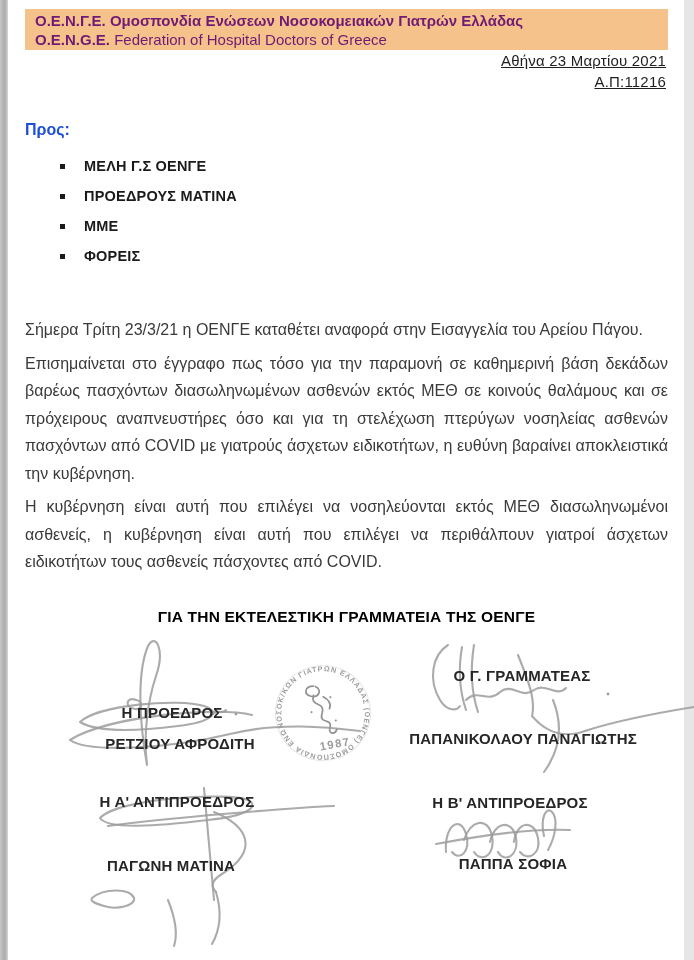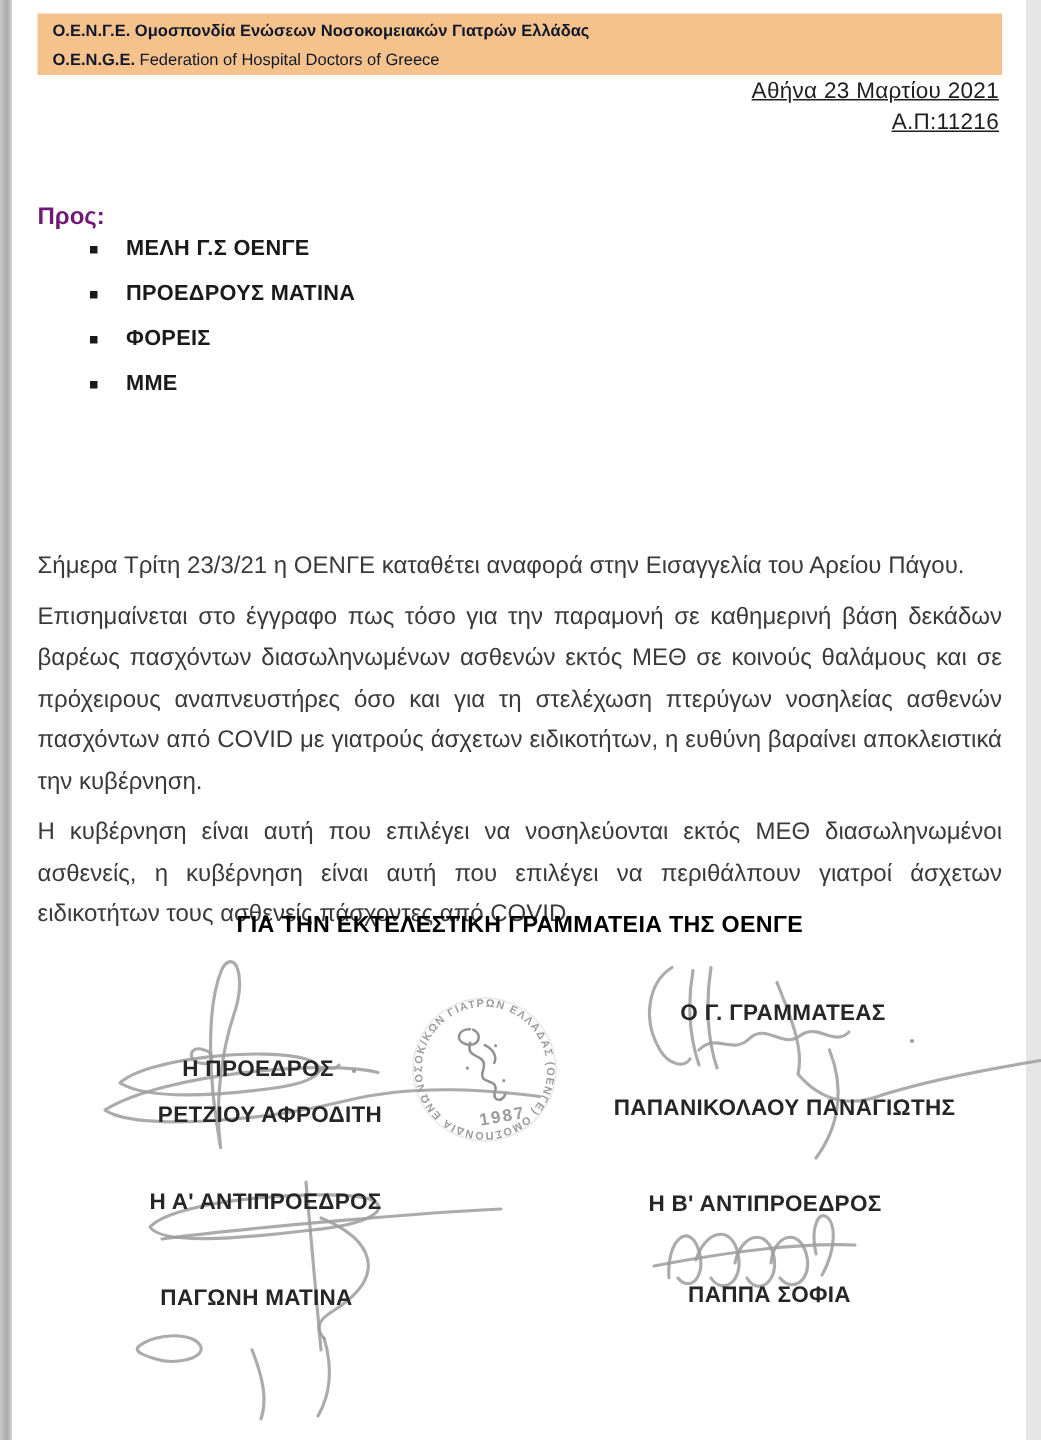--- a/index.html
+++ b/index.html
@@ -13,40 +13,40 @@
     background:linear-gradient(90deg,#c7c7c7,#aaaaaa 60%,#d6d6d6);}
   .edge-right{position:absolute;right:0;top:0;bottom:0;width:10px;
     background:#e6e6e6;border-left:1px solid #bdbdbd;}
   .page{position:absolute;left:8px;right:10px;top:0;bottom:0;background:#fff;}
 
   
   .banner{
     position:absolute;left:17px;top:9px;width:643px;height:41px;
     background:#f5c28c;box-sizing:border-box;padding:3px 10px 0 10px;
   }
-  .banner .line{font-size:11px;line-height:18.5px;color:#0f172a;}
+  .banner .line{font-size:15px;line-height:18.5px;color:#701a75;}
   .banner .abbr{font-weight:bold;}
   .banner .line1 .rest{font-weight:bold;}
   .banner .line2 .rest{font-weight:normal;}
 
   .dateline{
     position:absolute;right:18px;top:52px;text-align:right;
     font-size:15px;font-weight:normal;color:#1f1f1f;
     text-decoration:underline;letter-spacing:.2px;
   }
   .protocol{top:73px;}
 
-  .pros-label{position:absolute;left:17px;top:136px;font-size:16px;font-weight:bold;color:#701a75;}
+  .pros-label{position:absolute;left:17px;top:121px;font-size:16px;font-weight:bold;color:#1d4ed8;}
 
   .recipients{position:absolute;left:52px;top:158px;}
   .recipient{display:flex;align-items:center;margin-bottom:14px;}
   .bullet{width:5px;height:5px;background:#1a1a1a;margin-right:19px;flex:0 0 auto;}
   .recipient .txt{font-size:14.5px;font-weight:bold;color:#1a1a1a;letter-spacing:.2px;}
 
-  .body-text{position:absolute;left:17px;top:316px;width:643px;color:#3a3a3a;margin-top:48px;}
+  .body-text{position:absolute;left:17px;top:316px;width:643px;color:#3a3a3a;}
   .body-text p{margin:0 0 6px 0;font-size:16px;line-height:27.5px;}
   .body-text p.justify{text-align:justify;}
 
   .closing{
     position:absolute;left:17px;top:608px;width:643px;text-align:center;
     font-size:15.5px;font-weight:bold;color:#000000;letter-spacing:.2px;
   }
 
   .sig-label{
     position:absolute;transform:translateX(-50%);
@@ -94,25 +94,25 @@
     <div class="recipient">
       <span class="bullet"></span>
       <span class="txt">ΜΕΛΗ Γ.Σ ΟΕΝΓΕ</span>
     </div>
     <div class="recipient">
       <span class="bullet"></span>
       <span class="txt">ΠΡΟΕΔΡΟΥΣ ΜΑΤΙΝΑ</span>
     </div>
     <div class="recipient">
       <span class="bullet"></span>
-      <span class="txt">ΦΟΡΕΙΣ</span>
+      <span class="txt">ΜΜΕ</span>
     </div>
     <div class="recipient">
       <span class="bullet"></span>
-      <span class="txt">ΜΜΕ</span>
+      <span class="txt">ΦΟΡΕΙΣ</span>
     </div>
   </div>
 
   <div class="body-text">
     <p>Σήμερα Τρίτη 23/3/21 η ΟΕΝΓΕ καταθέτει αναφορά στην Εισαγγελία του Αρείου Πάγου.</p>
     <p class="justify">Επισημαίνεται στο έγγραφο πως τόσο για την παραμονή σε καθημερινή βάση δεκάδων βαρέως πασχόντων διασωληνωμένων ασθενών εκτός ΜΕΘ σε κοινούς θαλάμους και σε πρόχειρους αναπνευστήρες όσο και για τη στελέχωση πτερύγων νοσηλείας ασθενών πασχόντων από COVID με γιατρούς άσχετων ειδικοτήτων, η ευθύνη βαραίνει αποκλειστικά την κυβέρνηση.</p>
     <p class="justify">Η κυβέρνηση είναι αυτή που επιλέγει να νοσηλεύονται εκτός ΜΕΘ διασωληνωμένοι ασθενείς, η κυβέρνηση είναι αυτή που επιλέγει να περιθάλπουν γιατροί άσχετων ειδικοτήτων τους ασθενείς πάσχοντες από COVID.</p>
   </div>
 
   <div class="closing">ΓΙΑ ΤΗΝ ΕΚΤΕΛΕΣΤΙΚΗ ΓΡΑΜΜΑΤΕΙΑ ΤΗΣ ΟΕΝΓΕ</div>

